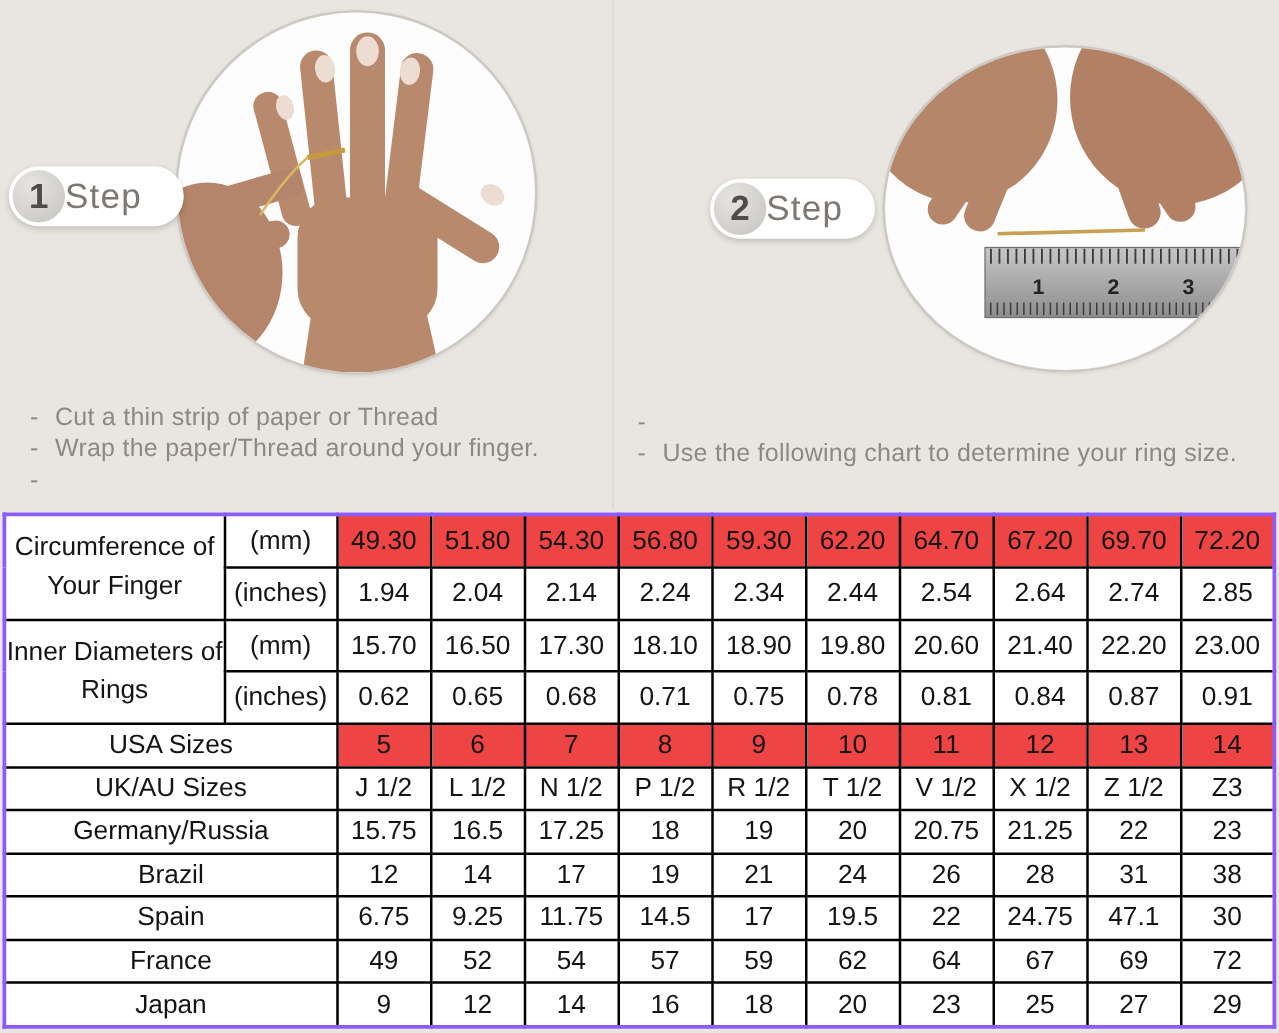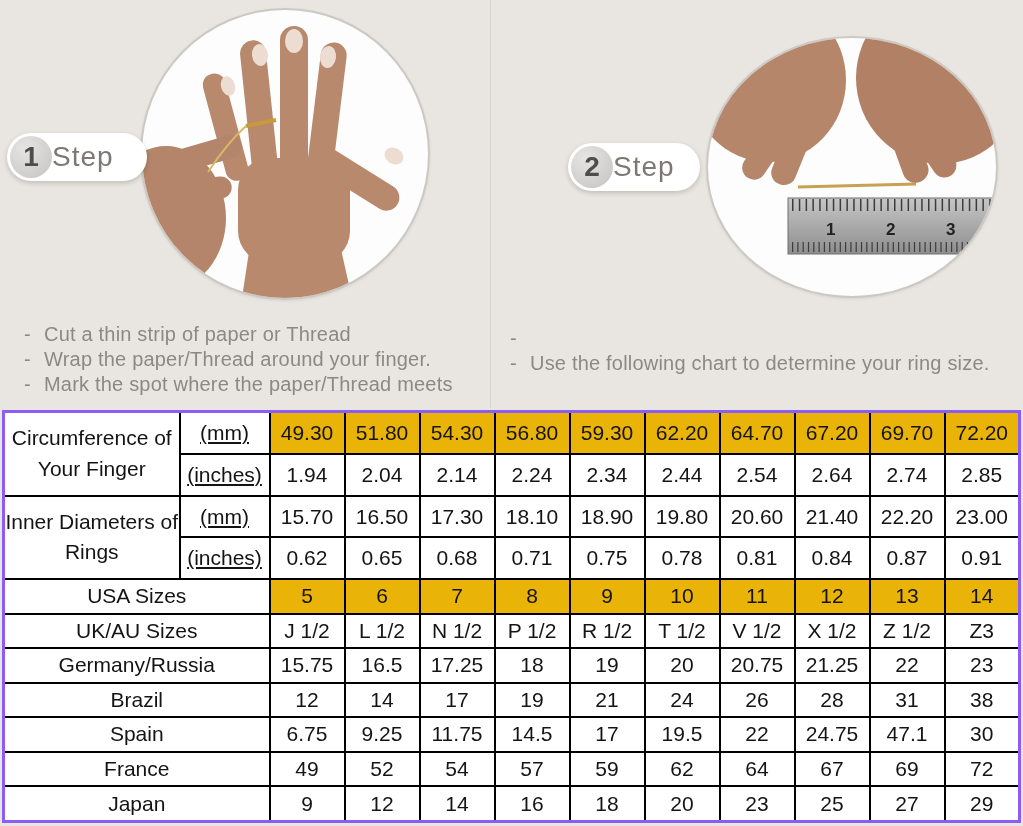--- a/index.html
+++ b/index.html
@@ -46,22 +46,22 @@
   table.chart {
     position:absolute; left:2px; top:410px;
     width:1019px; height:413px;
     border-collapse:collapse; table-layout:fixed;
     background:#ffffff; color:#141414; font-size:21px;
     border:3px solid #8b5cf6;
   }
   table.chart td { border:2px solid #000; text-align:center; padding:0; overflow:hidden; }
   td.group-label   { text-align:center; line-height:1.45; }
   td.country-label { text-align:left; padding-left:9px; }
-  td.unit-cell     { text-align:left; padding-left:6px;text-decoration:underline; }
-  td.shaded        { background:#eab308; }
+  td.unit-cell     { text-align:left; padding-left:6px; }
+  td.shaded        { background:#ef4444; }
   col.c-label { width:176px; }
   col.c-unit  { width:90px;  }
 </style>
 </head>
 <body>
 
 <div class="top-section">
   <div class="panel-divider"></div>
 
   <div class="photo-circle" id="circle1">
@@ -146,21 +146,20 @@
     <div class="bullet">
         <span class="dash">-</span>
         <span>Cut a thin strip of paper or Thread</span>
       </div>
     <div class="bullet">
         <span class="dash">-</span>
         <span>Wrap the paper/Thread around your finger.</span>
       </div>
     <div class="bullet">
         <span class="dash">-</span>
-        <span>Mark the spot where the paper/Thread meets</span>
       </div>
   </div>
 
   <div class="bullets" id="bullets2">
     <div class="bullet">
         <span class="dash">-</span>
       </div>
     <div class="bullet">
         <span class="dash">-</span>
         <span>Use the following chart to determine your ring size.</span>

